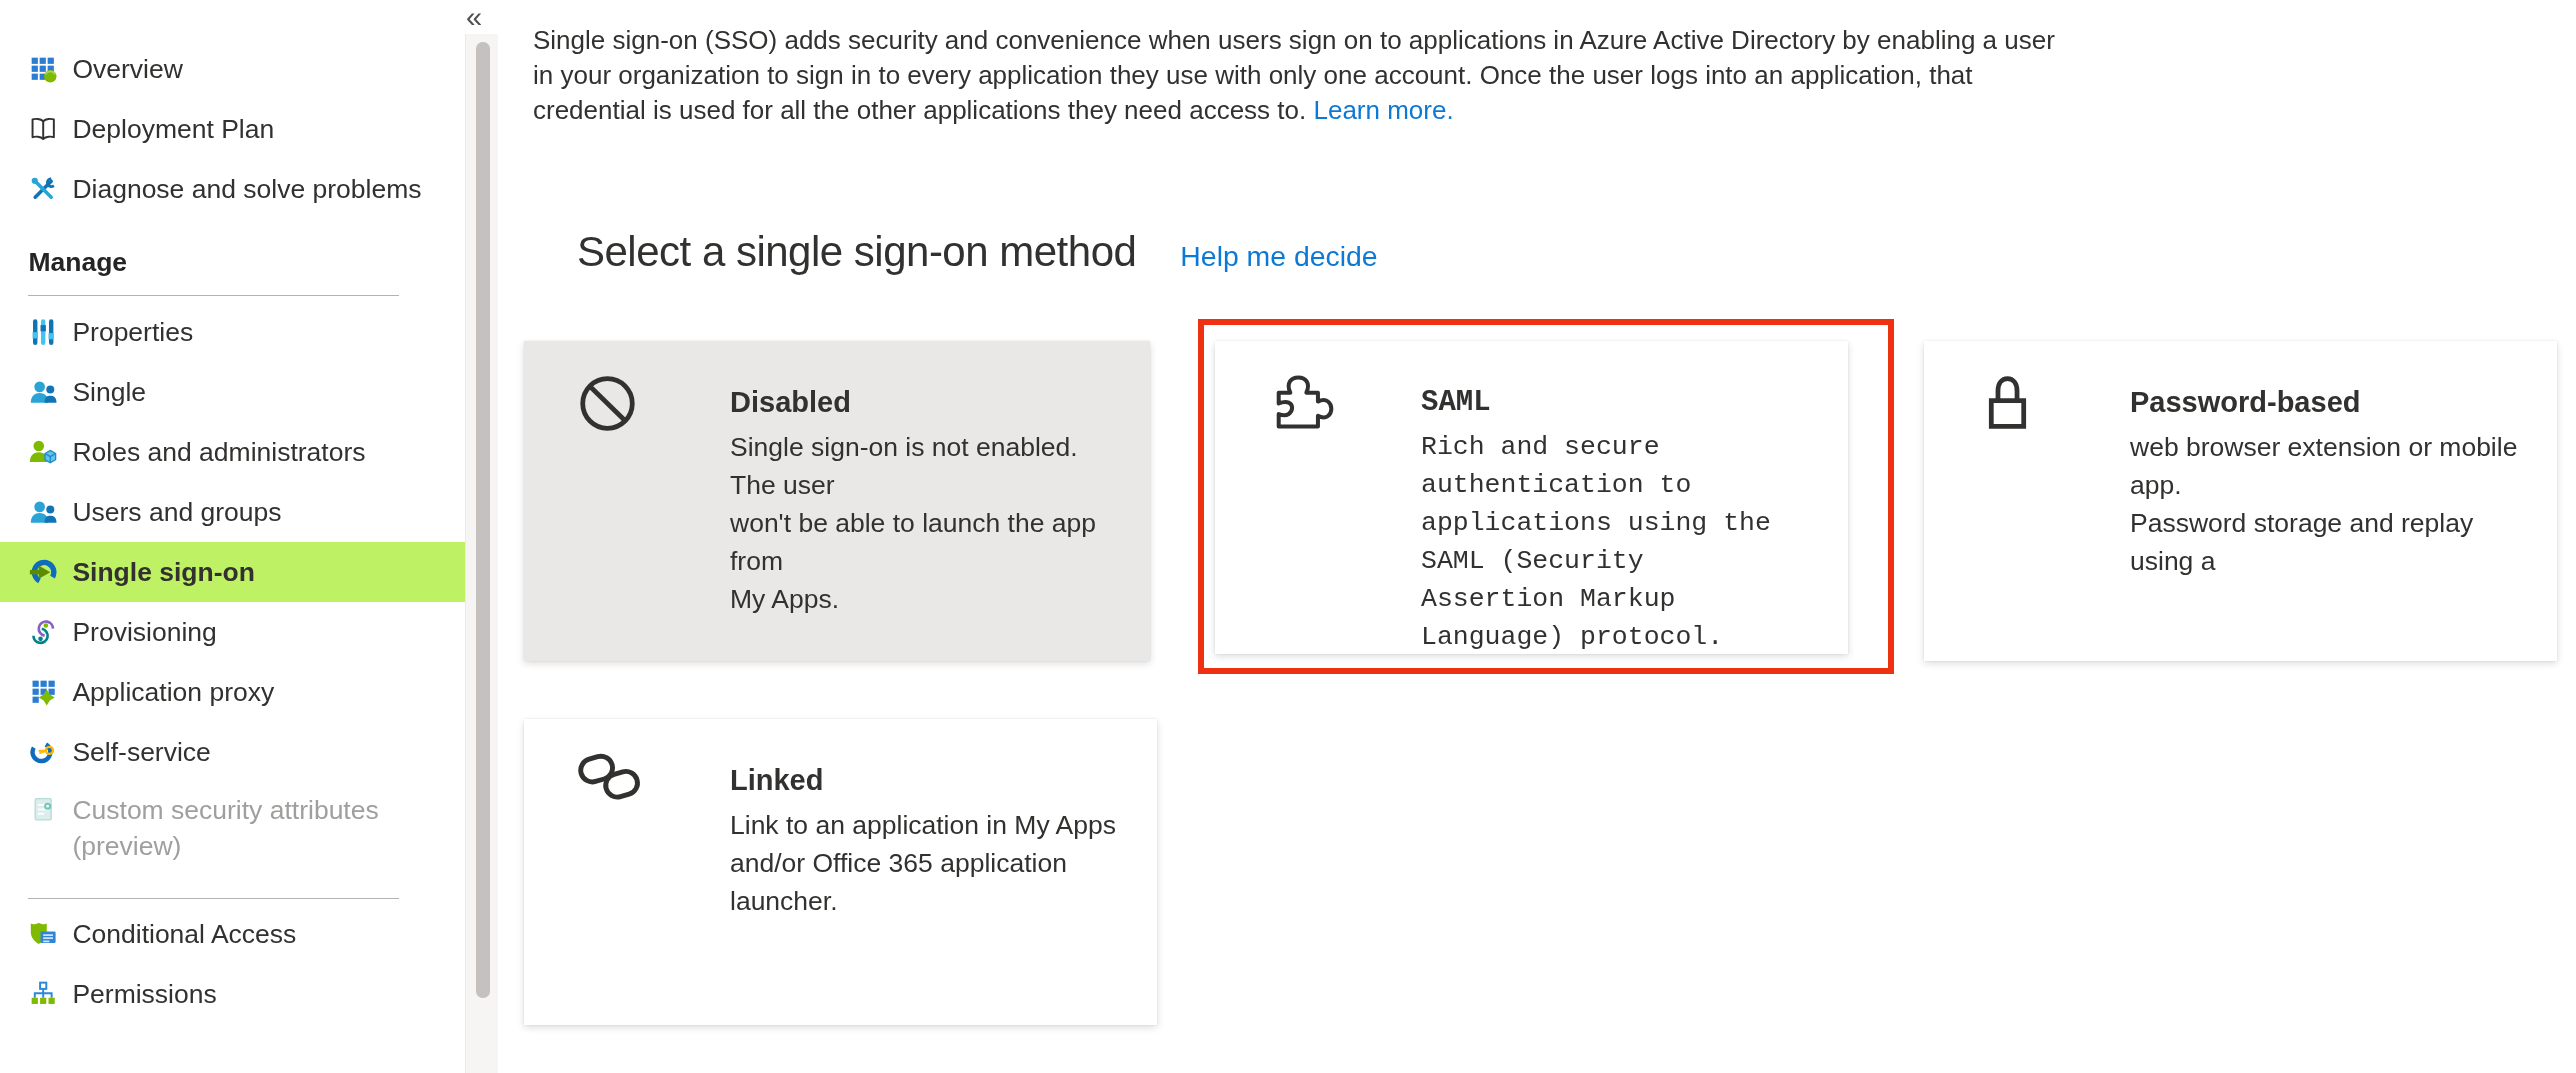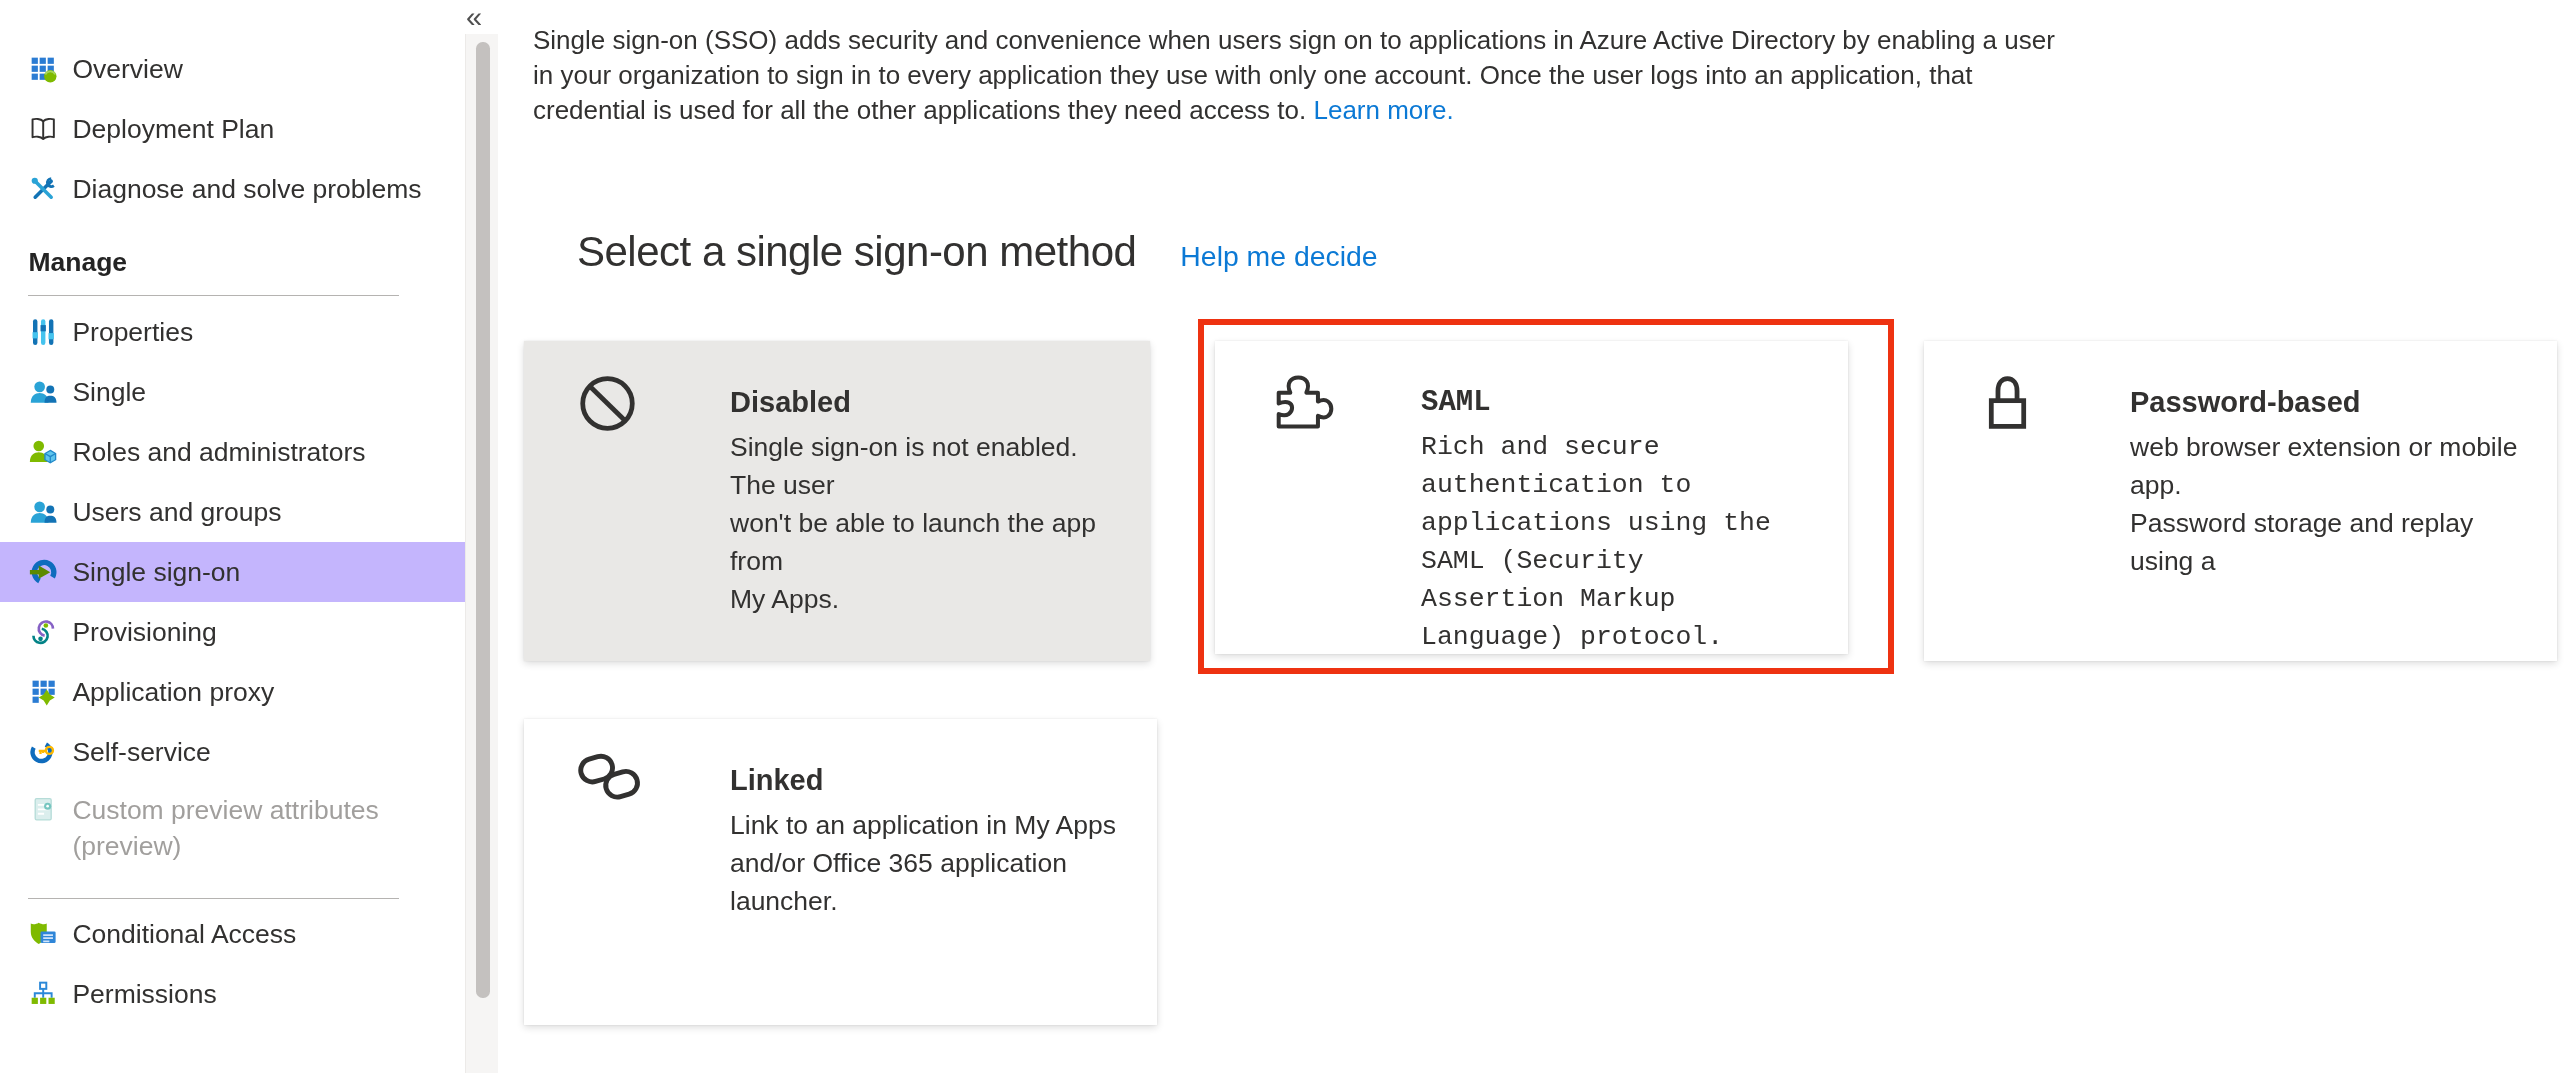--- a/index.html
+++ b/index.html
@@ -4,21 +4,21 @@
 <style>
   html,body{margin:0;padding:0;background:#fff;}
   .app{position:relative;width:2576px;height:1074px;background:#fff;overflow:hidden;
        font-family:"Liberation Sans","DejaVu Sans",sans-serif;color:#323130;}
 
   
   .sidebar{position:absolute;left:0;top:0;width:465px;height:1074px;background:#fff;
            box-sizing:border-box;padding-top:39px;}
   .nav-item{height:60px;display:flex;align-items:center;padding-left:28.4px;gap:14px;
             font-size:26.5px;color:#323130;cursor:pointer;white-space:nowrap;}
-  .nav-item.selected{background:#c4b5fd;}
+  .nav-item.selected{background:#bef264;font-weight:bold;}
   .nav-item.disabled-item{color:#a19f9d;height:95px;align-items:flex-start;padding-top:9.5px;}
   .nav-item.disabled-item .nav-icon{margin-top:3.8px;opacity:.75;}
   .two-line div{line-height:36px;}
   .nav-icon{width:30px;height:30px;flex:none;display:flex;align-items:center;justify-content:center;}
   .section-header{font-size:26.5px;font-weight:700;color:#242424;padding-left:28.4px;
                   margin-top:21px;height:44px;display:flex;align-items:center;}
   .section-divider{border-top:1.9px solid #b5b3b1;margin:11.4px 66px 5.7px 28.4px;height:0;}
 
   
   .collapse-btn{position:absolute;left:453px;top:0px;width:42px;height:34px;font-size:29px;
@@ -206,21 +206,21 @@
         <svg viewBox="0 0 32 32" width="28.4" height="28.4">
             <rect x="7" y="3" width="18" height="24" rx="1.5" fill="#cfe9e7" stroke="#9ed1cc" stroke-width="1.5"></rect>
             <g stroke="#ffffff" stroke-width="2">
               <path d="M10 10 H22 M10 15 H22 M10 20 H17"></path>
             </g>
             <circle cx="21" cy="11.5" r="4" fill="#49b3ab"></circle>
             <circle cx="21" cy="11.5" r="1.5" fill="#ffffff"></circle>
           </svg>
       </span>
       <span class="two-line">
-        <div>Custom preview attributes</div>
+        <div>Custom security attributes</div>
         <div>(preview)</div>
       </span>
     </div>
 
     <div class="section-divider"></div>
 
     <div class="nav-item">
       <span class="nav-icon">
         <svg viewBox="0 0 32 32" width="28.4" height="28.4">
             <path d="M11 3 C14 5 18 5 20 4 V13 C20 20 16 24 11 27 C6 24 2 20 2 13 V4 C4 5 8 5 11 3 Z" fill="#7fba00"></path>

